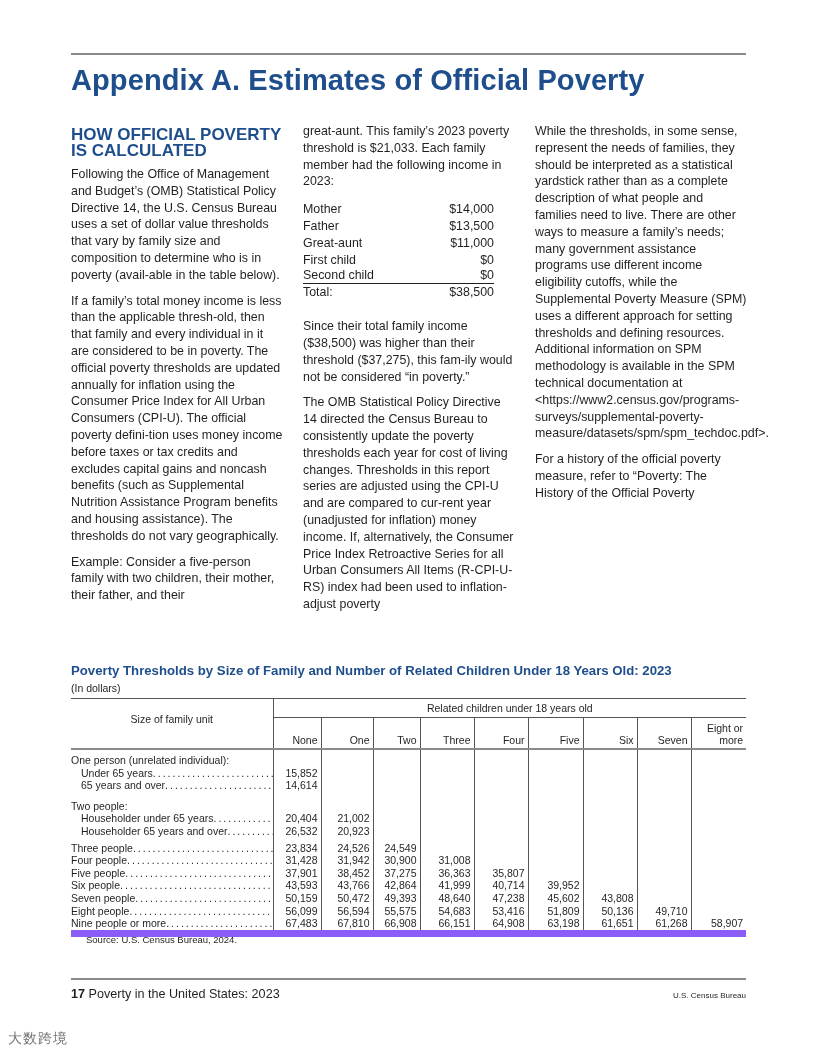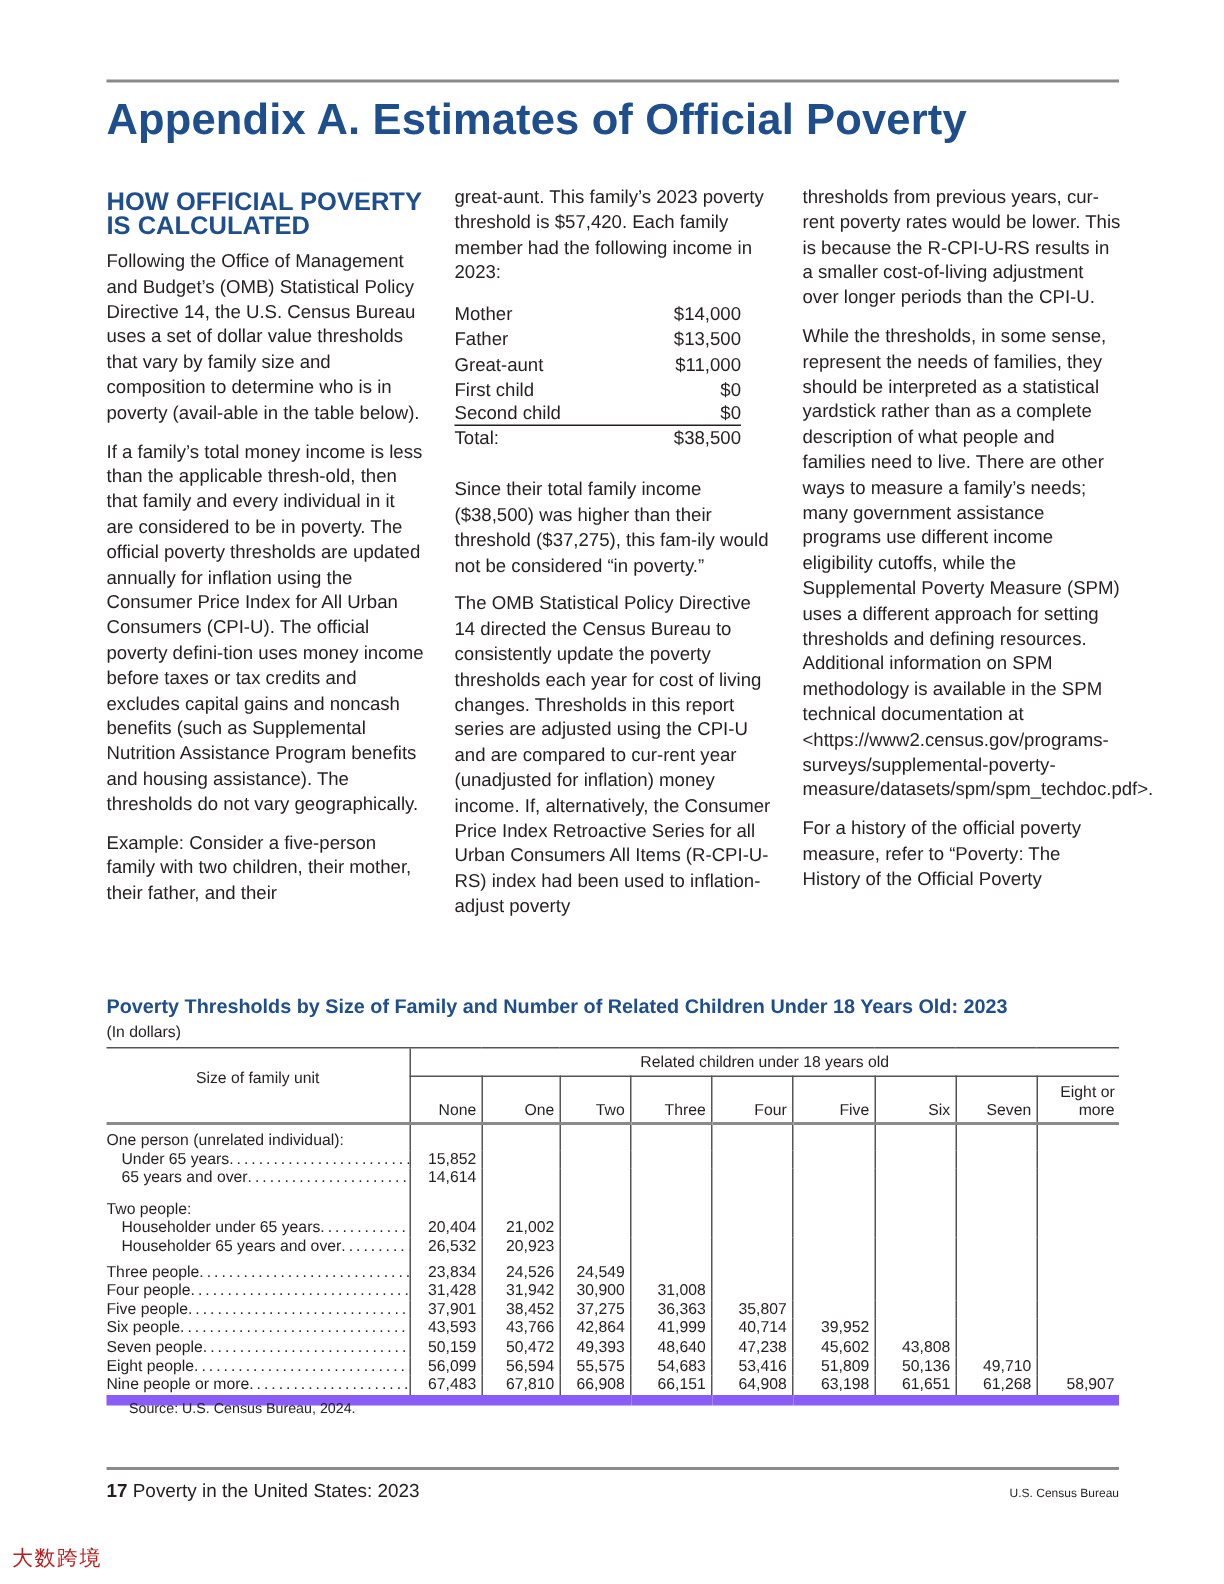--- a/index.html
+++ b/index.html
@@ -48,37 +48,37 @@
   tr.last-row td { border-bottom: 7px solid #8b5cf6; }
   .lbl-wrap { display: flex; }
   .lbl-wrap .txt { white-space: nowrap; }
   .lbl-wrap .dots { flex: 1; overflow: hidden; white-space: nowrap; letter-spacing: 2px; }
 
   .source { position: absolute; left: 86px; top: 934px; font-size: 9.5px; }
   .bottom-rule { position: absolute; left: 71px; top: 978px; width: 675px; height: 2px; background: #8a8a8a; }
   .footer-left { position: absolute; left: 71px; top: 987px; font-size: 12.6px; }
   .footer-left b { font-weight: bold; }
   .footer-right { position: absolute; right: 70px; top: 991px; font-size: 8px; }
-  .watermark { position: absolute; left: 8px; top: 1030px; font-size: 14px; color: #b91c1c; letter-spacing: 1px; }
+  .watermark { position: absolute; left: 8px; top: 1030px; font-size: 14px; color: #737373; letter-spacing: 1px; }
 </style>
 </head>
 <body>
 
 <div class="top-rule"></div>
 <h1 class="page-title">Appendix A. Estimates of Official Poverty</h1>
 
 <div class="col col1">
   <h2 class="section-heading">HOW OFFICIAL POVERTY IS CALCULATED</h2>
   <p>Following the Office of Management and Budget’s (OMB) Statistical Policy Directive 14, the U.S. Census Bureau uses a set of dollar value thresholds that vary by family size and composition to determine who is in poverty (avail-able in the table below).</p>
   <p>If a family’s total money income is less than the applicable thresh-old, then that family and every individual in it are considered to be in poverty. The official poverty thresholds are updated annually for inflation using the Consumer Price Index for All Urban Consumers (CPI-U). The official poverty defini-tion uses money income before taxes or tax credits and excludes capital gains and noncash benefits (such as Supplemental Nutrition Assistance Program benefits and housing assistance). The thresholds do not vary geographically.</p>
   <p>Example: Consider a five-person family with two children, their mother, their father, and their</p>
 </div>
 
 <div class="col col2">
-  <p style="margin:0">great-aunt. This family’s 2023 poverty threshold is $57,420. Each family member had the following income in 2023:</p>
+  <p style="margin:0">great-aunt. This family’s 2023 poverty threshold is $21,033. Each family member had the following income in 2023:</p>
   <div class="income-list">
     <div class="income-row">
       <span>Mother</span>
       <span>$14,000</span>
     </div>
     <div class="income-row">
       <span>Father</span>
       <span>$13,500</span>
     </div>
     <div class="income-row">
@@ -96,21 +96,20 @@
     <div class="income-row total">
       <span>Total:</span>
       <span>$38,500</span>
     </div>
   </div>
   <p>Since their total family income ($38,500) was higher than their threshold ($37,275), this fam-ily would not be considered “in poverty.”</p>
   <p>The OMB Statistical Policy Directive 14 directed the Census Bureau to consistently update the poverty thresholds each year for cost of living changes. Thresholds in this report series are adjusted using the CPI-U and are compared to cur-rent year (unadjusted for inflation) money income. If, alternatively, the Consumer Price Index Retroactive Series for all Urban Consumers All Items (R-CPI-U-RS) index had been used to inflation-adjust poverty</p>
 </div>
 
 <div class="col col3">
-  <p>thresholds from previous years, cur-rent poverty rates would be lower. This is because the R-CPI-U-RS results in a smaller cost-of-living adjustment over longer periods than the CPI-U.</p>
   <p>While the thresholds, in some sense, represent the needs of families, they should be interpreted as a statistical yardstick rather than as a complete description of what people and families need to live. There are other ways to measure a family’s needs; many government assistance programs use different income eligibility cutoffs, while the Supplemental Poverty Measure (SPM) uses a different approach for setting thresholds and defining resources. Additional information on SPM methodology is available in the SPM technical documentation at &lt;https://www2.census.gov/programs-surveys/supplemental-poverty-measure/datasets/spm/spm_techdoc.pdf&gt;.</p>
   <p>For a history of the official poverty measure, refer to “Poverty: The History of the Official Poverty</p>
 </div>
 
 <h3 class="table-title">Poverty Thresholds by Size of Family and Number of Related Children Under 18 Years Old: 2023</h3>
 <div class="table-unit">(In dollars)</div>
 
 <table class="thresholds">
   <colgroup>
     <col style="width:202px">

